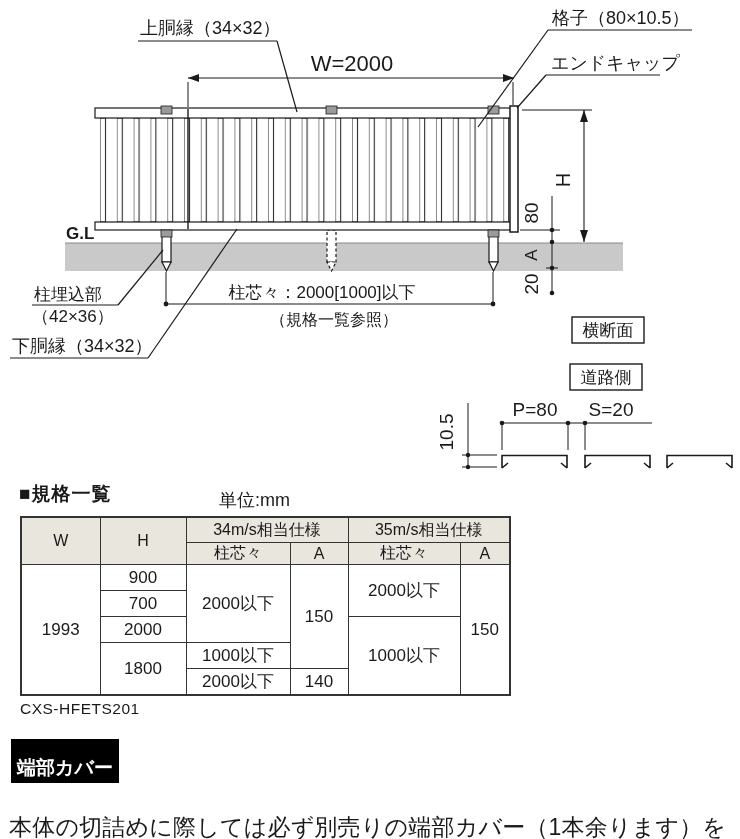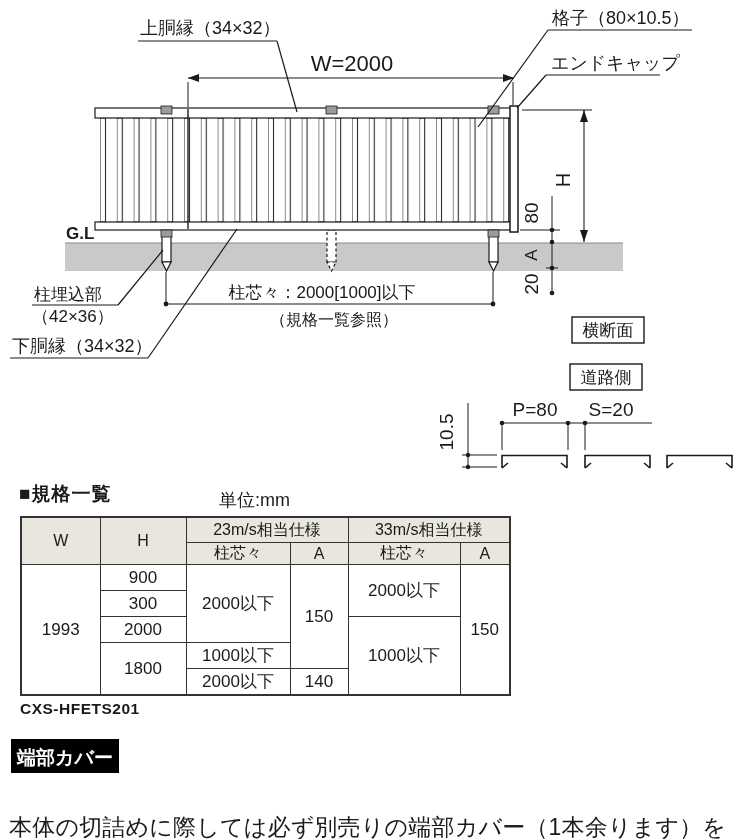--- a/index.html
+++ b/index.html
@@ -15,24 +15,24 @@
   #spec-table{left:20px;top:516px;border-collapse:collapse;table-layout:fixed;}
   #spec-table td,#spec-table th{
     border:1px solid #333;text-align:center;vertical-align:middle;
     font-size:17px;font-weight:normal;padding:0;overflow:hidden;white-space:nowrap;
   }
   #spec-table{border:2px solid #333;}
   #spec-table thead th{background:#e9e6de;font-size:16px;}
   #spec-table thead tr:first-child th{height:24px;}
   #spec-table thead tr:last-child th{height:21px;}
   #spec-table tbody td{height:25px;background:#fff;}
-  #model{left:20px;top:700px;font-size:15.5px;font-weight:700;letter-spacing:.5px;}
+  #model{left:20px;top:700px;font-size:15.5px;font-weight:400;letter-spacing:.5px;}
   
   #note-label{left:11px;top:739px;background:#000;color:#fff;font-size:19px;
-    font-weight:bold;padding:8px 6px 3px 6px;line-height:1.2;text-align:right;}
+    font-weight:bold;padding:18px 6px 3px 6px;line-height:1.2;text-align:right;}
   #note-body{left:9px;top:811px;width:724px;font-size:23px;line-height:1.43;
     letter-spacing:.2px;}
 </style>
 </head>
 <body>
 
 <svg class="abs" style="left:0;top:0" width="740" height="480" viewBox="0 0 740 480">
   <defs>
     <pattern id="slatPat" x="100" y="118" width="16.8" height="104" patternUnits="userSpaceOnUse">
       <rect x="0" y="0" width="5.5" height="104" fill="#fff" stroke="#1a1a1a" stroke-width="1"></rect>
@@ -195,41 +195,41 @@
       <col style="width:86px">
       <col style="width:104px">
     <col style="width:58px">
       <col style="width:112px">
       <col style="width:50px">
   </colgroup>
   <thead>
     <tr>
       <th rowspan="2">W</th>
       <th rowspan="2">H</th>
-      <th colspan="2">23m/s相当仕様</th>
-      <th colspan="2">33m/s相当仕様</th>
+      <th colspan="2">34m/s相当仕様</th>
+      <th colspan="2">35m/s相当仕様</th>
     </tr>
     <tr>
       <th>柱芯々</th>
       <th>A</th>
       <th>柱芯々</th>
       <th>A</th>
     </tr>
   </thead>
   <tbody>
     <tr>
       <td rowspan="5">1993</td>
       <td>900</td>
       <td rowspan="3">2000以下</td>
       <td rowspan="4">150</td>
       <td rowspan="2">2000以下</td>
       <td rowspan="5">150</td>
     </tr>
     <tr>
-      <td>300</td>
+      <td>700</td>
     </tr>
     <tr>
       <td>2000</td>
       <td rowspan="3">1000以下</td>
     </tr>
     <tr>
       <td rowspan="2">1800</td>
       <td>1000以下</td>
     </tr>
     <tr>

